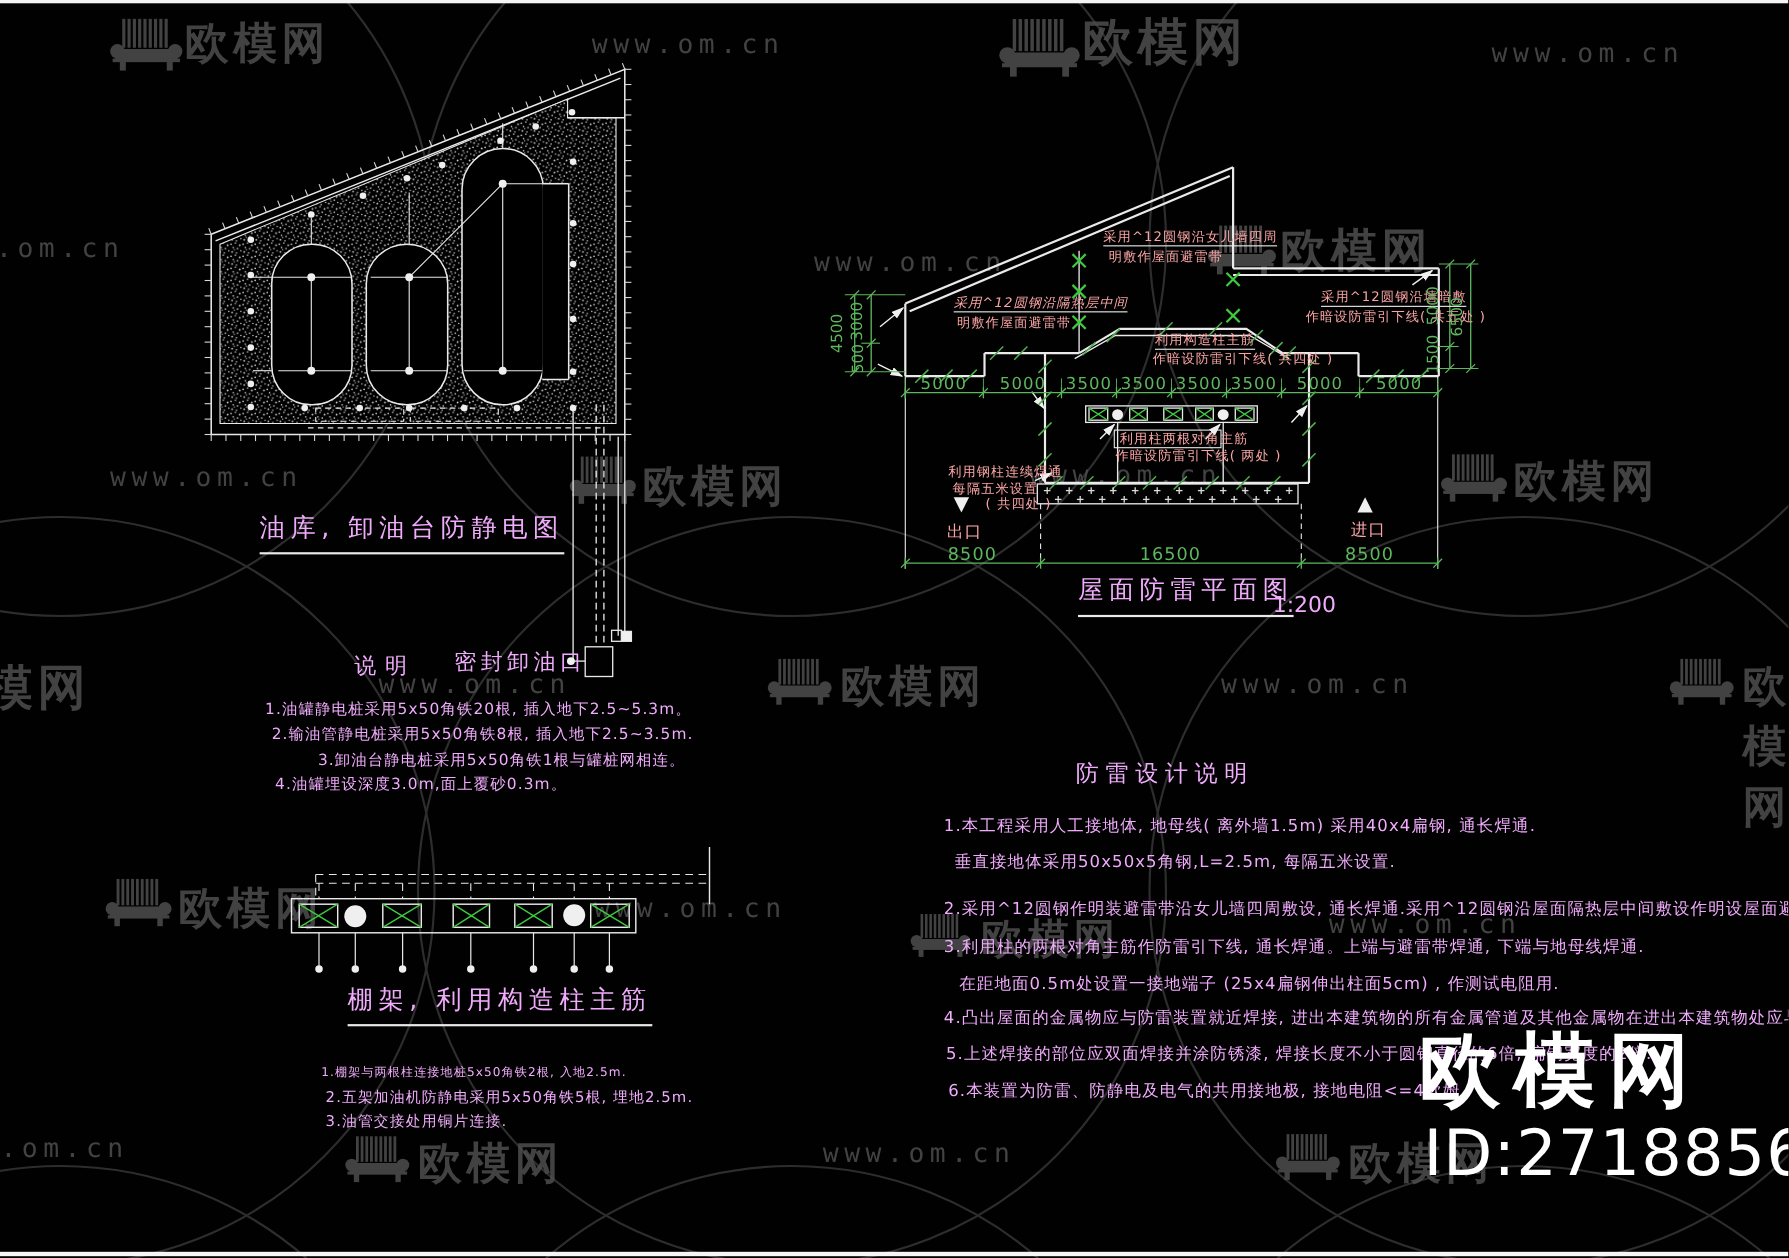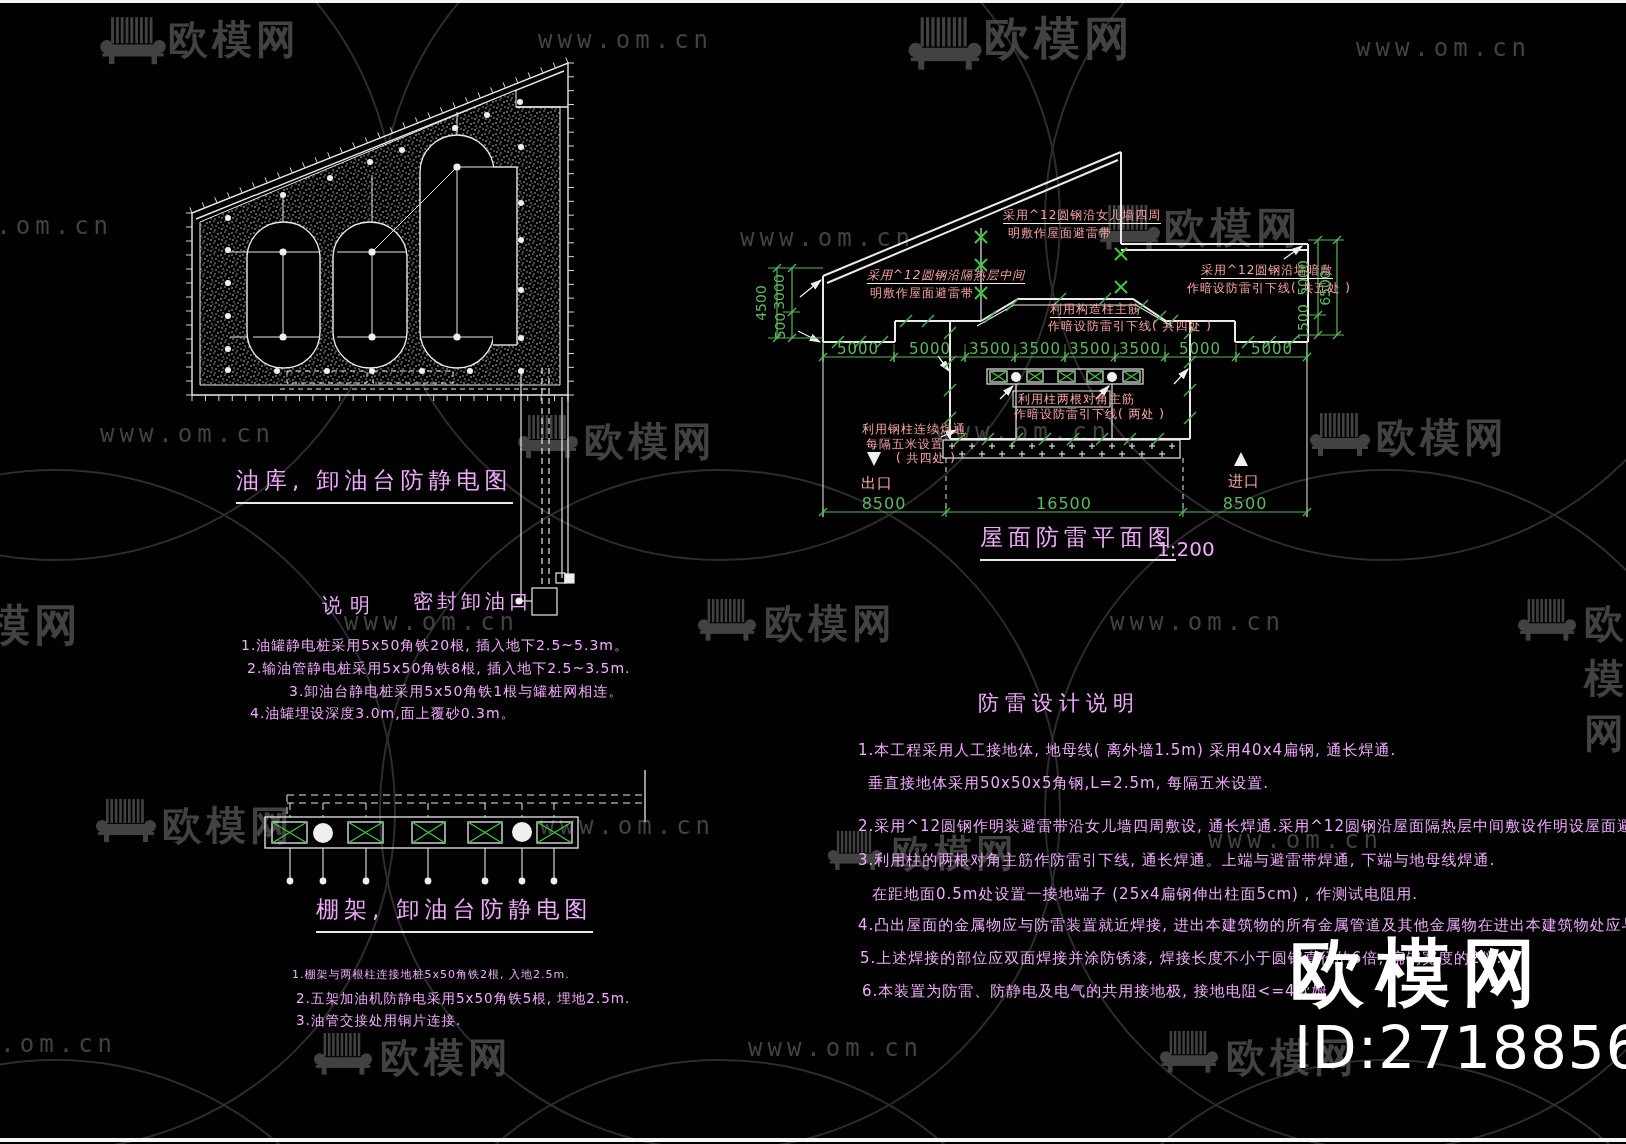--- a/index.html
+++ b/index.html
@@ -783,21 +783,21 @@
   <div class="tx dimv" style="left:762px;top:303px;">4500</div>
   <div class="tx dimv" style="left:780px;top:292px;">3000</div>
   <div class="tx dimv" style="left:781px;top:326px;">500</div>
   <div class="tx dimv" style="left:1304px;top:278px;">5000</div>
   <div class="tx dimv" style="left:1326px;top:288px;">6500</div>
   <div class="tx dimv" style="left:1304px;top:322px;">1500</div>
 
   <div class="tx title" style="left:980px;top:525px;">屋面防雷平面图</div>
   <div class="tx" style="left:1157px;top:538px;font-size:20px;">1:200</div>
 
-  <div class="tx title" style="left:316px;top:897px;">棚架, 卸油台防静电图</div>
+  <div class="tx title" style="left:316px;top:897px;">棚架, 利用构造柱主筋</div>
   <div class="tx note" style="left:292px;top:969px;font-size:11px;">1.棚架与两根柱连接地桩5x50角铁2根, 入地2.5m.</div>
   <div class="tx note" style="left:296px;top:991px;font-size:13.5px;">2.五架加油机防静电采用5x50角铁5根, 埋地2.5m.</div>
   <div class="tx note" style="left:296px;top:1013px;font-size:13.5px;">3.油管交接处用铜片连接.</div>
 
   <div class="tx" style="left:978px;top:692px;font-size:21px;letter-spacing:6px;">防雷设计说明</div>
   <div class="tx note" style="left:858px;top:742px;font-size:15px;">1.本工程采用人工接地体, 地母线( 离外墙1.5m) 采用40x4扁钢, 通长焊通.</div>
   <div class="tx note" style="left:868px;top:775px;font-size:15px;">垂直接地体采用50x50x5角钢,L=2.5m, 每隔五米设置.</div>
   <div class="tx note" style="left:858px;top:818px;font-size:15px;">2.采用^12圆钢作明装避雷带沿女儿墙四周敷设, 通长焊通.采用^12圆钢沿屋面隔热层中间敷设作明设屋面避雷带.</div>
   <div class="tx note" style="left:858px;top:852px;font-size:15px;">3.利用柱的两根对角主筋作防雷引下线, 通长焊通。上端与避雷带焊通, 下端与地母线焊通.</div>
   <div class="tx note" style="left:872px;top:886px;font-size:15px;">在距地面0.5m处设置一接地端子 (25x4扁钢伸出柱面5cm) , 作测试电阻用.</div>

